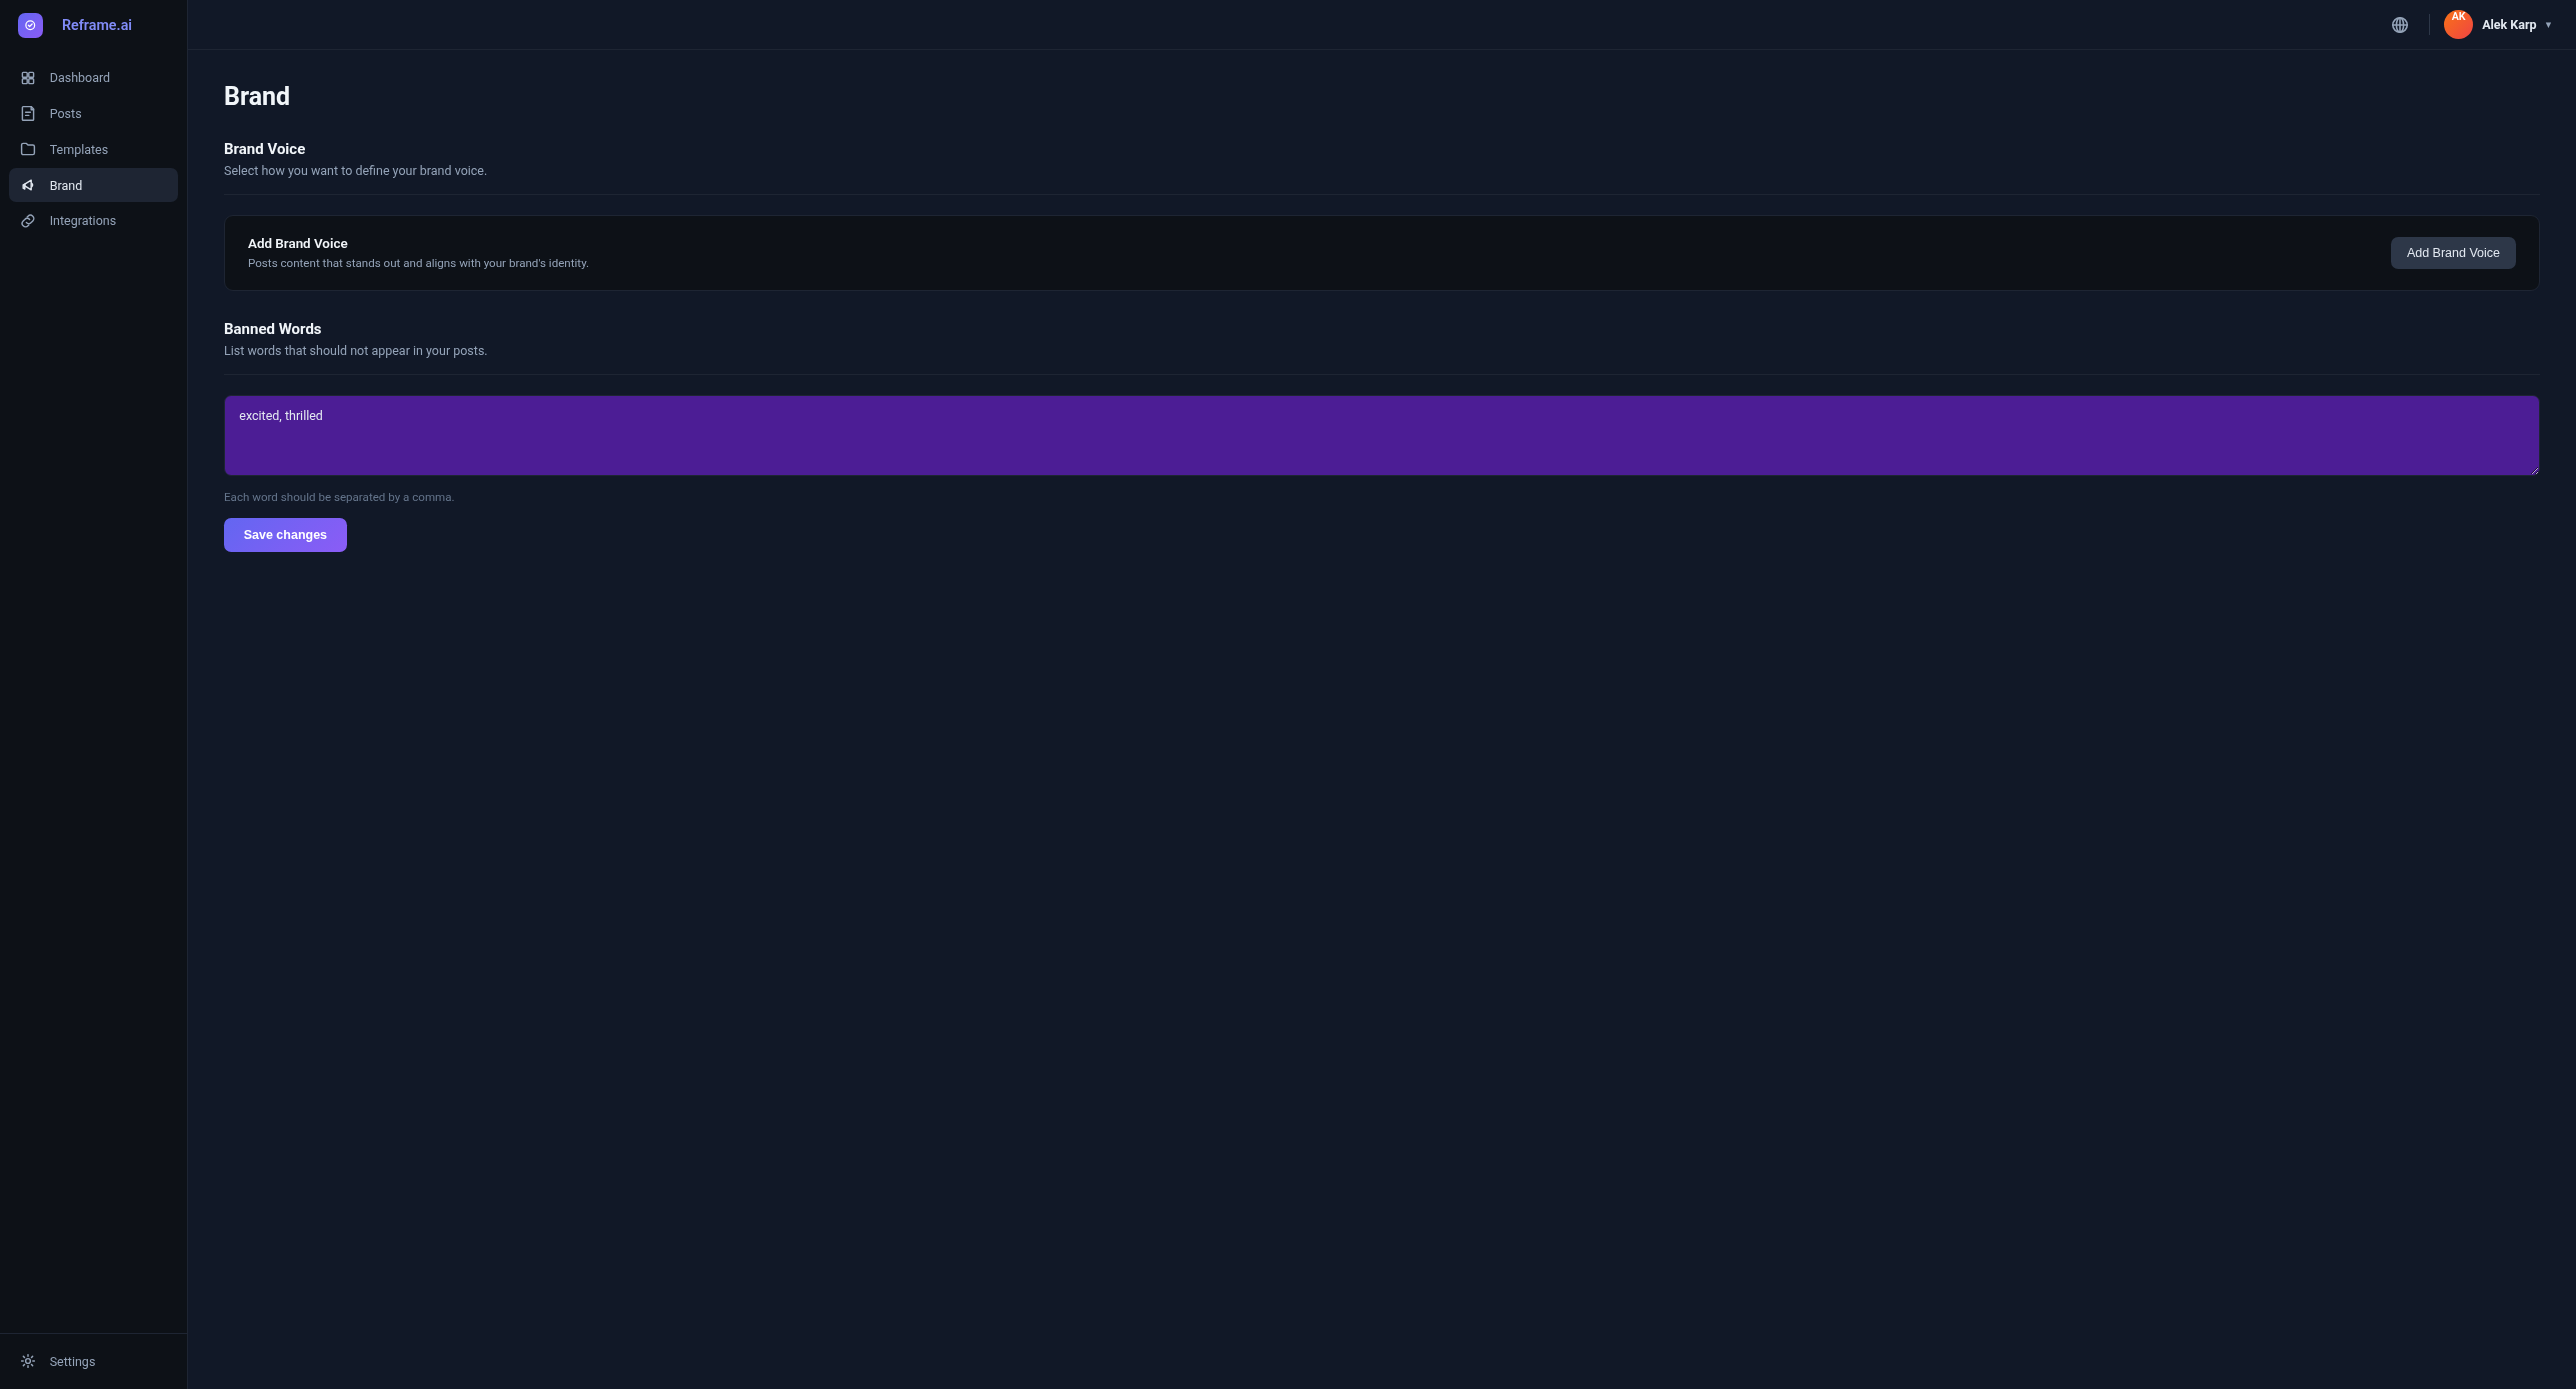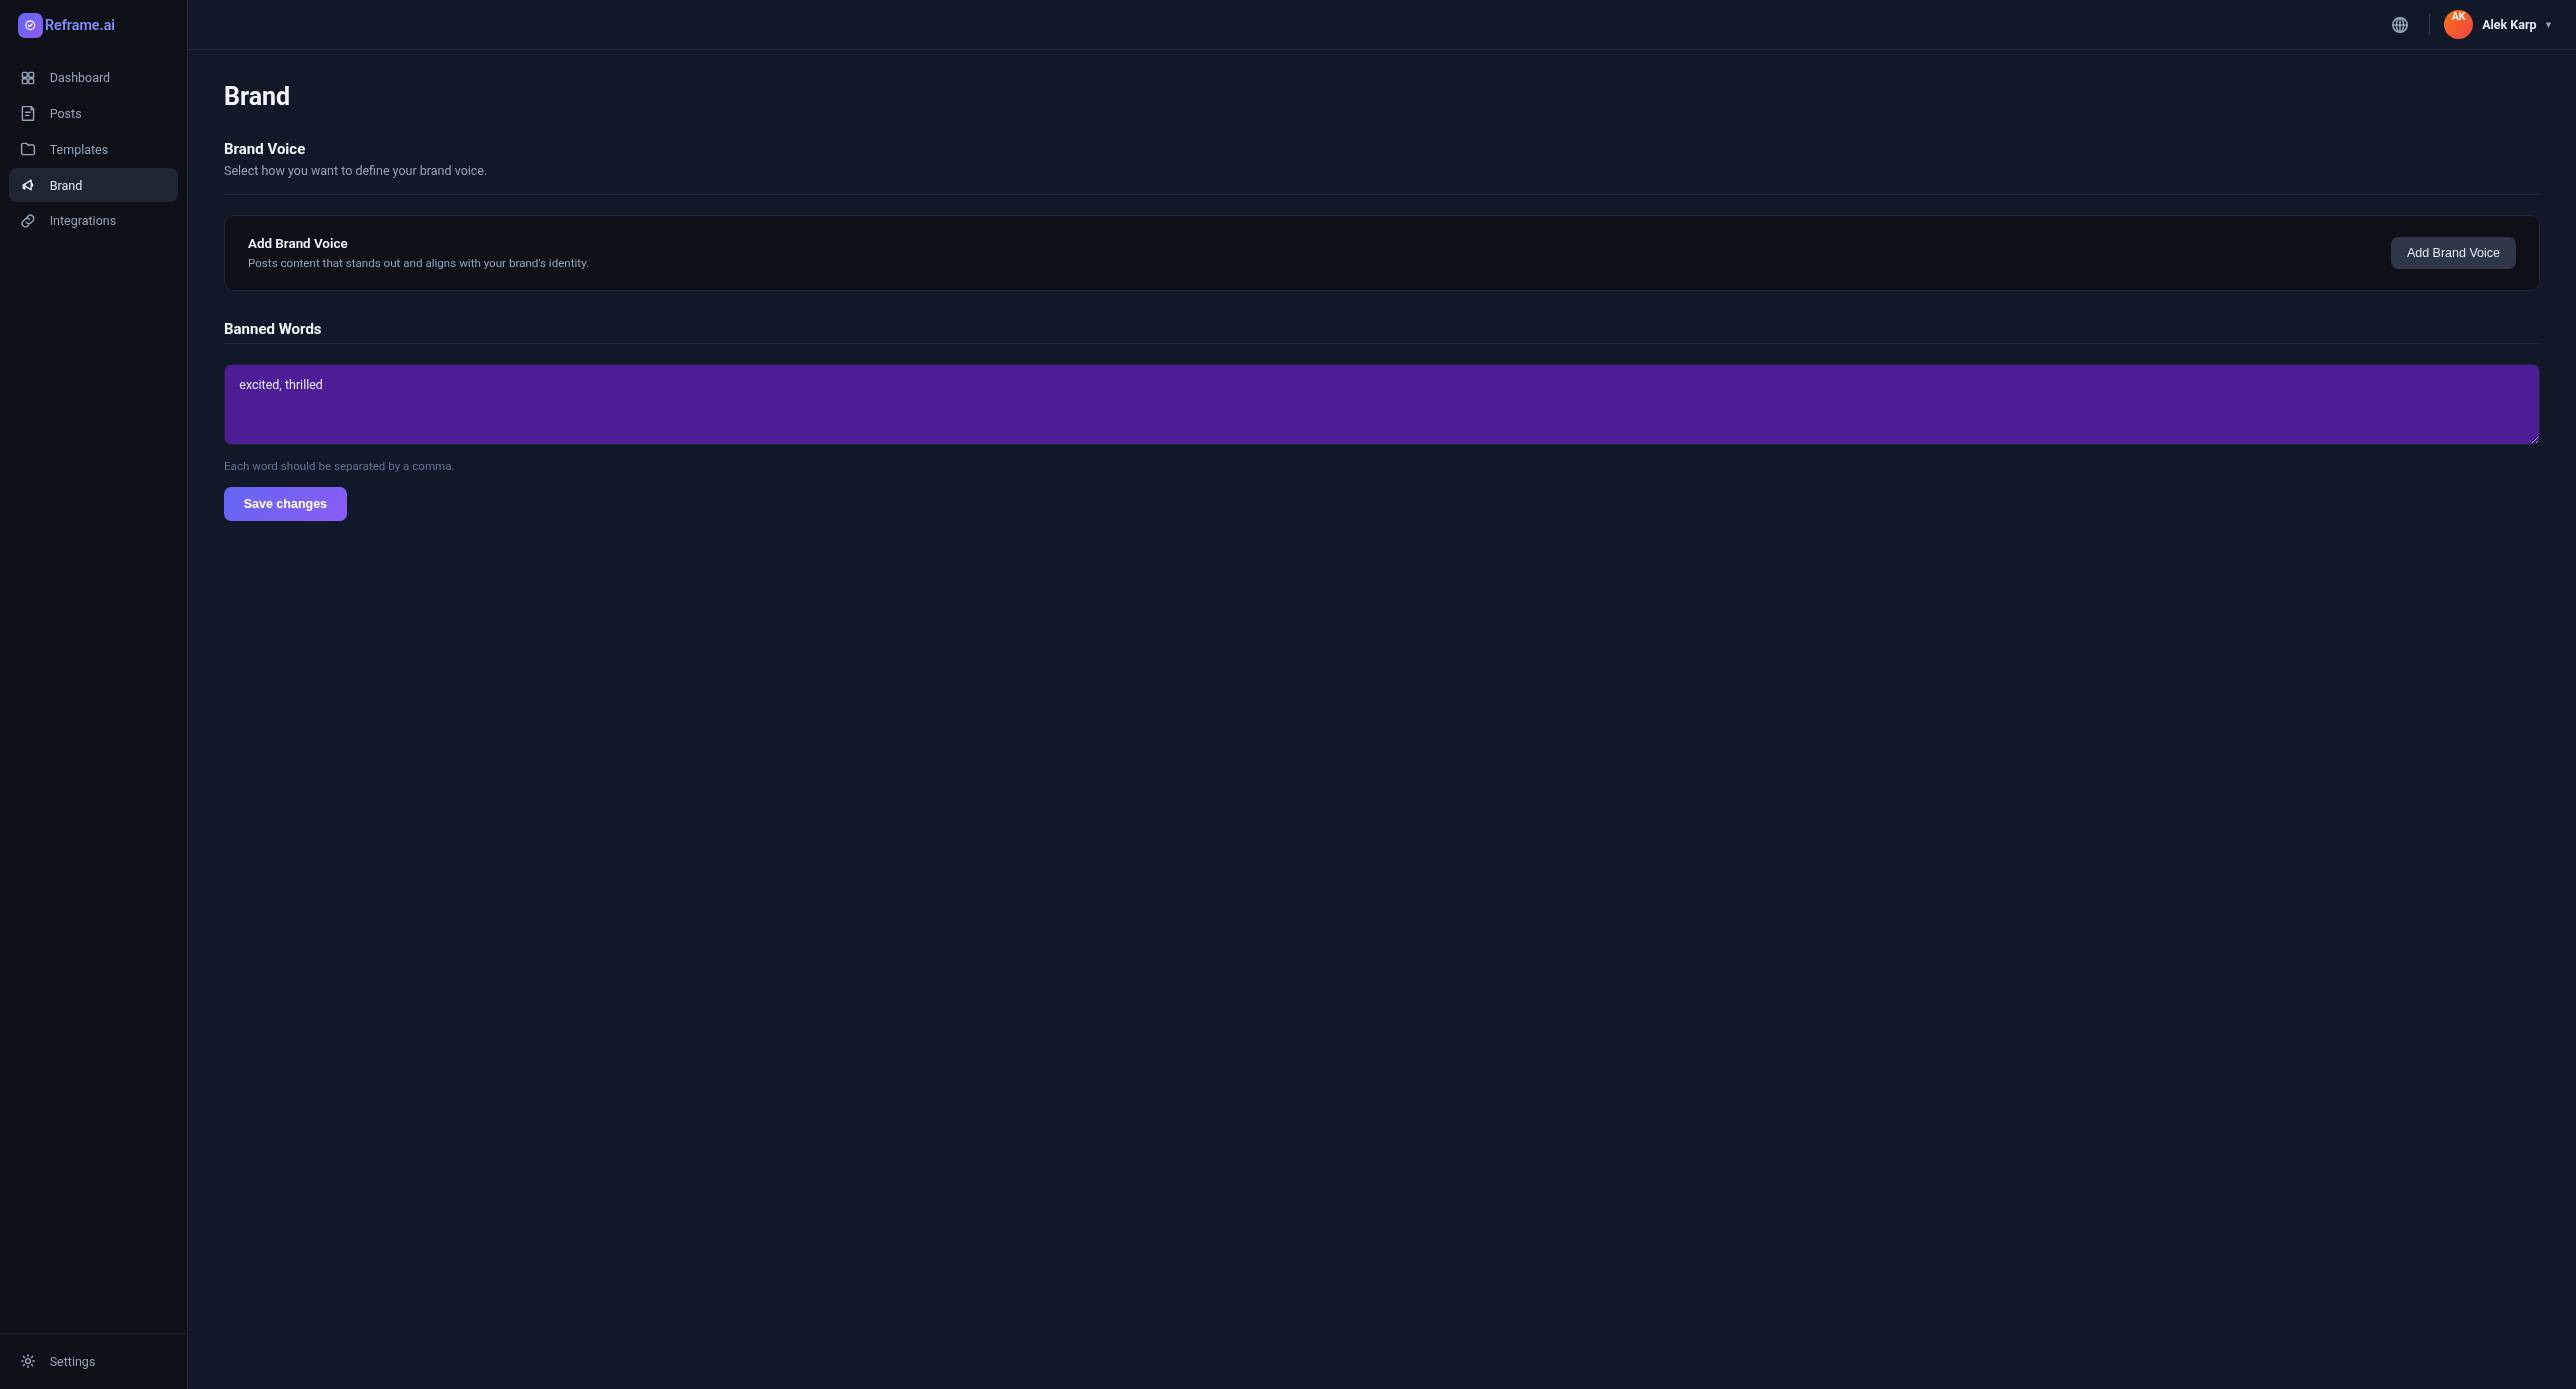--- a/index.html
+++ b/index.html
@@ -24,21 +24,21 @@
       background-color: #0d1117;
       display: flex;
       flex-direction: column;
       border-right: 0.9px solid #1e2533;
       height: 100vh;
     }
 
     .sidebar-logo {
       display: flex;
       align-items: center;
-      gap: 2px;
+      gap: 19px;
       padding: 16px 18px;
       height: 50px;
     }
 
     .logo-icon {
       width: 25px;
       height: 25px;
       background: linear-gradient(135deg, #6366f1, #8b5cf6);
       border-radius: 7.2px;
       display: flex;
@@ -409,20 +409,21 @@
         <div class="card-info">
           <div class="card-title">Add Brand Voice</div>
           <div class="card-desc">Posts content that stands out and aligns with your brand's identity.</div>
         </div>
         <button class="add-brand-voice-btn">Add Brand Voice</button>
       </div>
     </div>
 
     <div class="section">
       <div class="section-title">Banned Words</div>
+      <div class="section-desc">List words that should not appear in your posts.</div>
       <hr class="section-divider">
 
       <textarea class="banned-words-textarea" placeholder="excited, thrilled" style="">excited, thrilled</textarea>
 
       <div class="helper-text">Each word should be separated by a comma.</div>
 
       <button class="save-btn">Save changes</button>
     </div>
   </div>
 </div>

